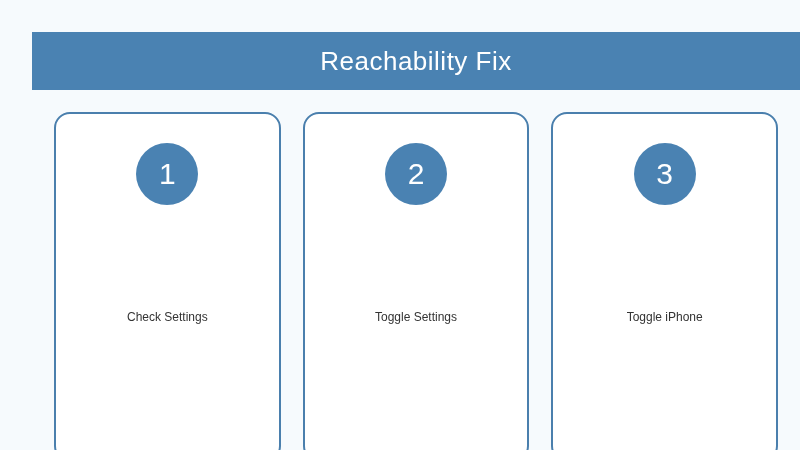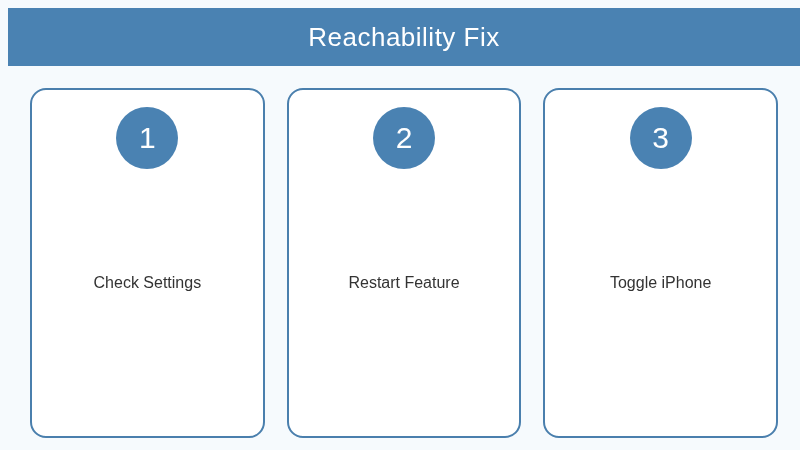--- a/index.html
+++ b/index.html
@@ -3,21 +3,21 @@
 <meta charset="utf-8">
 <style>
   :root {
     --accent: #4A82B2;
     --card_border: #4A7FAD;
     --page_bg: #F6FAFD;
     --card_bg: #FFFFFF;
     --text: #333333;
     --title_text: #FFFFFF;
   }
-  * { margin: 0; padding: 4px; box-sizing: border-box; }
+  * { margin: 0; padding: 16px; box-sizing: border-box; }
   html, body {
     width: 800px;
     height: 450px;
     overflow: hidden;
     background: var(--page_bg);
     font-family: "Liberation Sans", sans-serif;
   }
   .header {
     width: 100%;
     height: 58px;
@@ -56,41 +56,41 @@
     align-items: center;
     justify-content: center;
     margin: 13px auto 0 auto;
   }
   .step-label {
     position: absolute;
     top: 180px;
     left: 0;
     width: 100%;
     text-align: center;
-    font-size: 16px;
+    font-size: 12px;
     color: var(--text);
   }
 </style>
 </head>
 <body>
 
 <div class="header">
   <div class="header-title">Reachability Fix</div>
 </div>
 
 <div class="cards">
 
   <div class="card">
     <div class="step-circle">1</div>
     <div class="step-label">Check Settings</div>
   </div>
 
   <div class="card">
     <div class="step-circle">2</div>
-    <div class="step-label">Restart Feature</div>
+    <div class="step-label">Toggle Settings</div>
   </div>
 
   <div class="card">
     <div class="step-circle">3</div>
     <div class="step-label">Toggle iPhone</div>
   </div>
 
 </div>
 
 </body></html>

